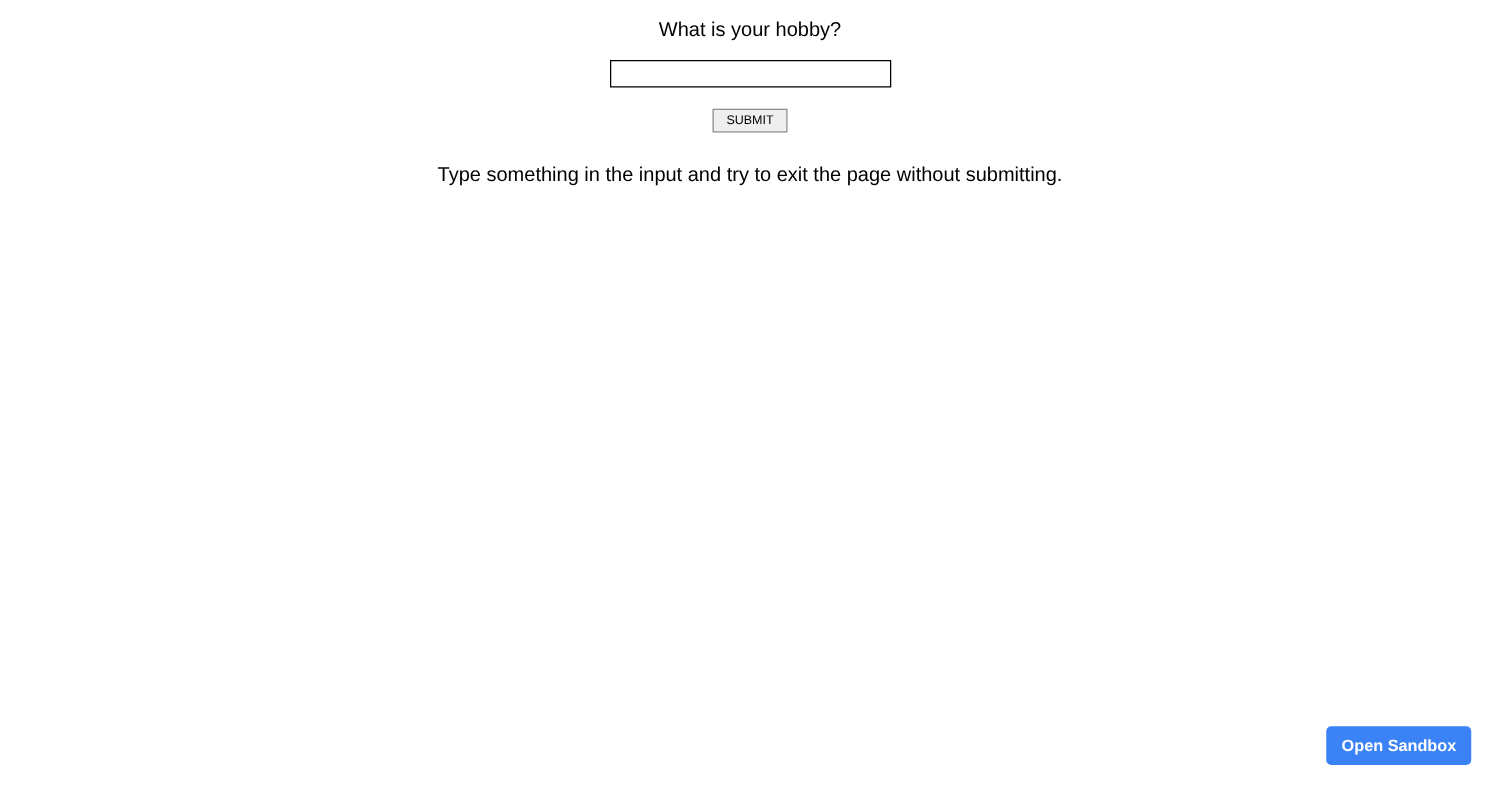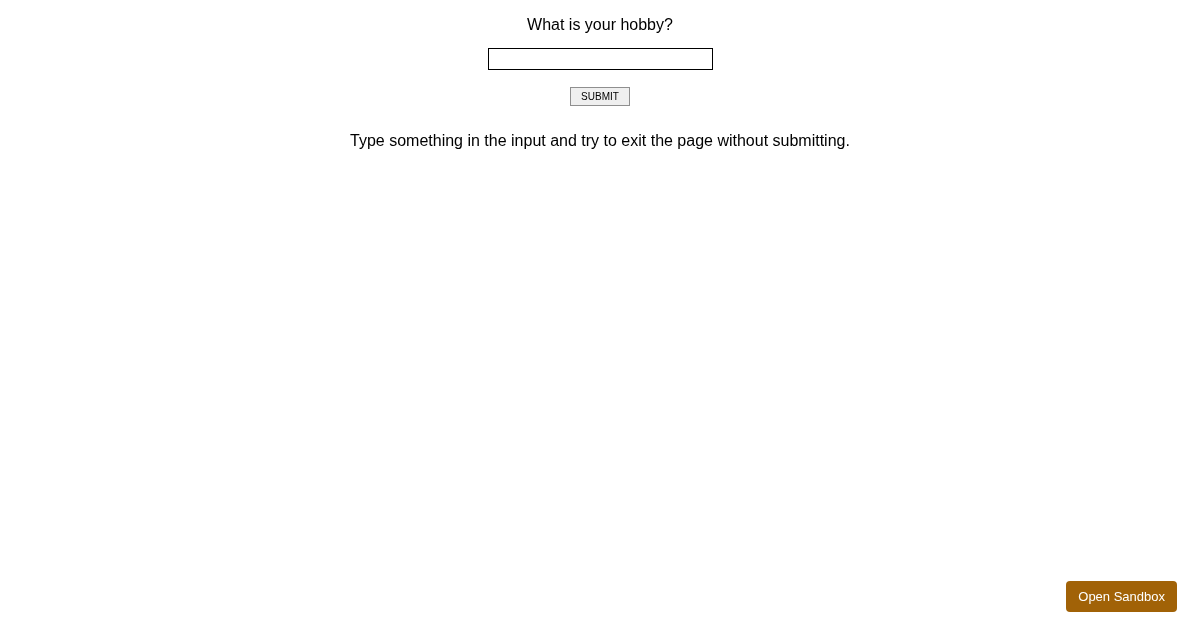--- a/index.html
+++ b/index.html
@@ -47,28 +47,29 @@
     .instruction-text {
       font-size: 16px;
       color: #000;
       margin: 0;
       margin-top: 10px;
     }
     .open-sandbox {
       position: absolute;
       bottom: 18px;
       right: 23px;
-      background: #a16207;
+      background: #3b82f6;
       color: #fff;
       font-size: 13px;
       padding: 8px 12px;
       border-radius: 4px;
       cursor: pointer;
       border: none;
       font-family: inherit;
+      font-weight: bold;
     }
   </style>
 </head>
 <body>
 
 <div class="form-container">
   <label class="question-label">What is your hobby?</label>
   <div>
     <input type="text" class="hobby-input" value="" style="">
   </div>

